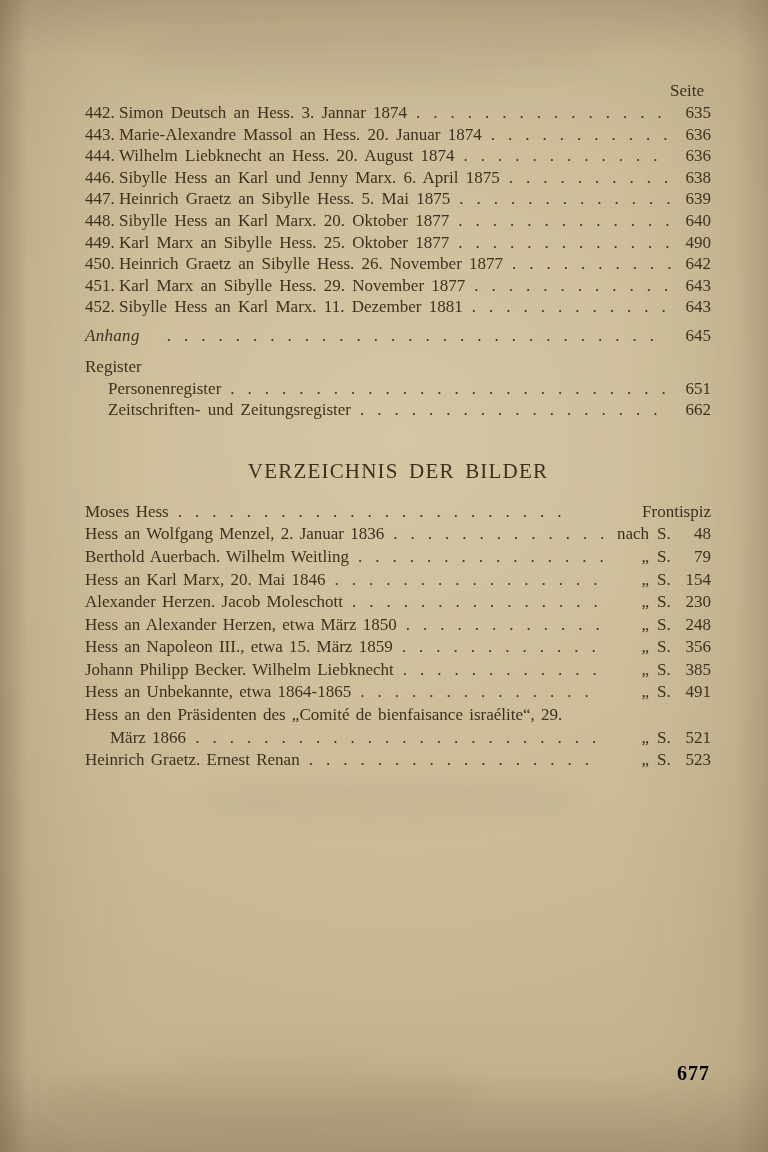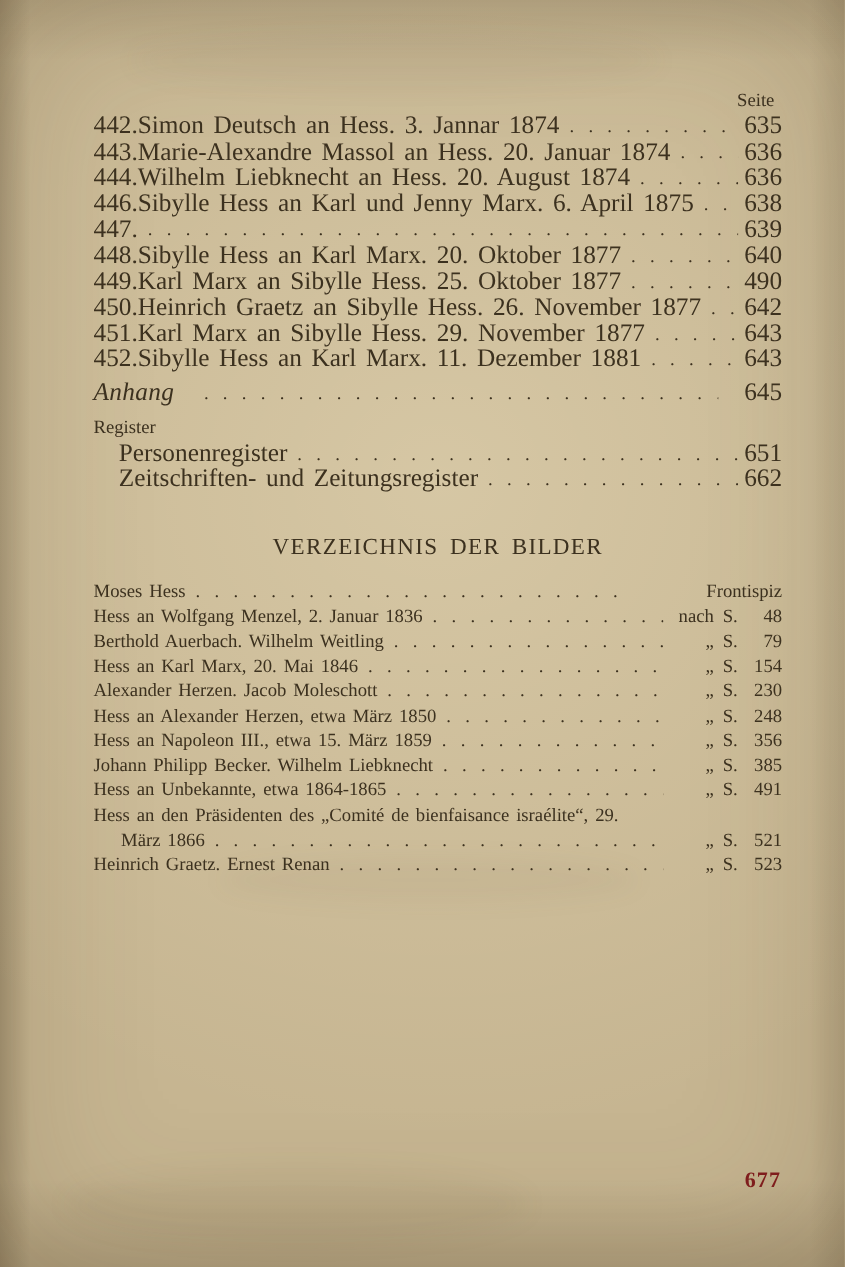--- a/index.html
+++ b/index.html
@@ -26,21 +26,21 @@
   .sm1 { left: 60px;  top: 1060px; width: 420px; height: 70px; background: rgba(104,86,52,0.06); }
   .sm2 { left: 120px; top: 30px;   width: 480px; height: 50px; background: rgba(104,86,52,0.05); }
   .sm3 { left: 200px; top: 780px;  width: 380px; height: 40px; background: rgba(104,86,52,0.05); }
 
   .content { position: absolute; left: 85px; right: 57px; top: 80px; }
 
   .seite-row { display: flex; justify-content: flex-end; font-size: 17px; line-height: 22px; padding-right: 7px; text-align: right; }
 
   .row {
     display: flex; align-items: center;
-    font-size: 23px; line-height: 21.6px;
+    font-size: 17px; line-height: 21.6px;
     word-spacing: 3px; white-space: nowrap;
   }
   .row .num { flex: 0 0 34px; }
   .row .txt { flex: 0 0 auto; }
   .dots { flex: 1 1 0; overflow: hidden; white-space: nowrap; margin: 0 4px 0 9px; min-width: 0; }
   .dots::after {
     content: "...................................................";
     letter-spacing: 13px; font-size: 17px;
   }
   .row .pg { flex: 0 0 36px; text-align: right; }
@@ -66,21 +66,21 @@
   .brow.full .txt { flex: 1 1 auto; }
   .brow.indent { padding-left: 25px; }
   .ref { display: inline-flex; align-items: baseline; }
   .ref .pre { min-width: 42px; text-align: right; }
   .ref .s   { margin-left: 8px; min-width: 16px; }
   .ref .pgn { min-width: 34px; text-align: right; margin-left: 4px; }
 
   .folio {
     position: absolute; top: 1062px; right: 58px;
     font-size: 20px; font-weight: bold; letter-spacing: 1px;
-    color: #7f1d1d;
+    color: #000000;
   }
 </style>
 </head>
 <body>
 
 <div class="paper"></div>
 <div class="smudge sm1"></div>
 <div class="smudge sm2"></div>
 <div class="smudge sm3"></div>
 
@@ -110,20 +110,21 @@
         <span class="pg">636</span>
       </div>
     <div class="row">
         <span class="num">446.</span>
         <span class="txt">Sibylle Hess an Karl und Jenny Marx. 6. April 1875</span>
         <span class="dots"></span>
         <span class="pg">638</span>
       </div>
     <div class="row">
         <span class="num">447.</span>
+        <span class="txt">Heinrich Graetz an Sibylle Hess. 5. Mai 1875</span>
         <span class="dots"></span>
         <span class="pg">639</span>
       </div>
     <div class="row">
         <span class="num">448.</span>
         <span class="txt">Sibylle Hess an Karl Marx. 20. Oktober 1877</span>
         <span class="dots"></span>
         <span class="pg">640</span>
       </div>
     <div class="row">

